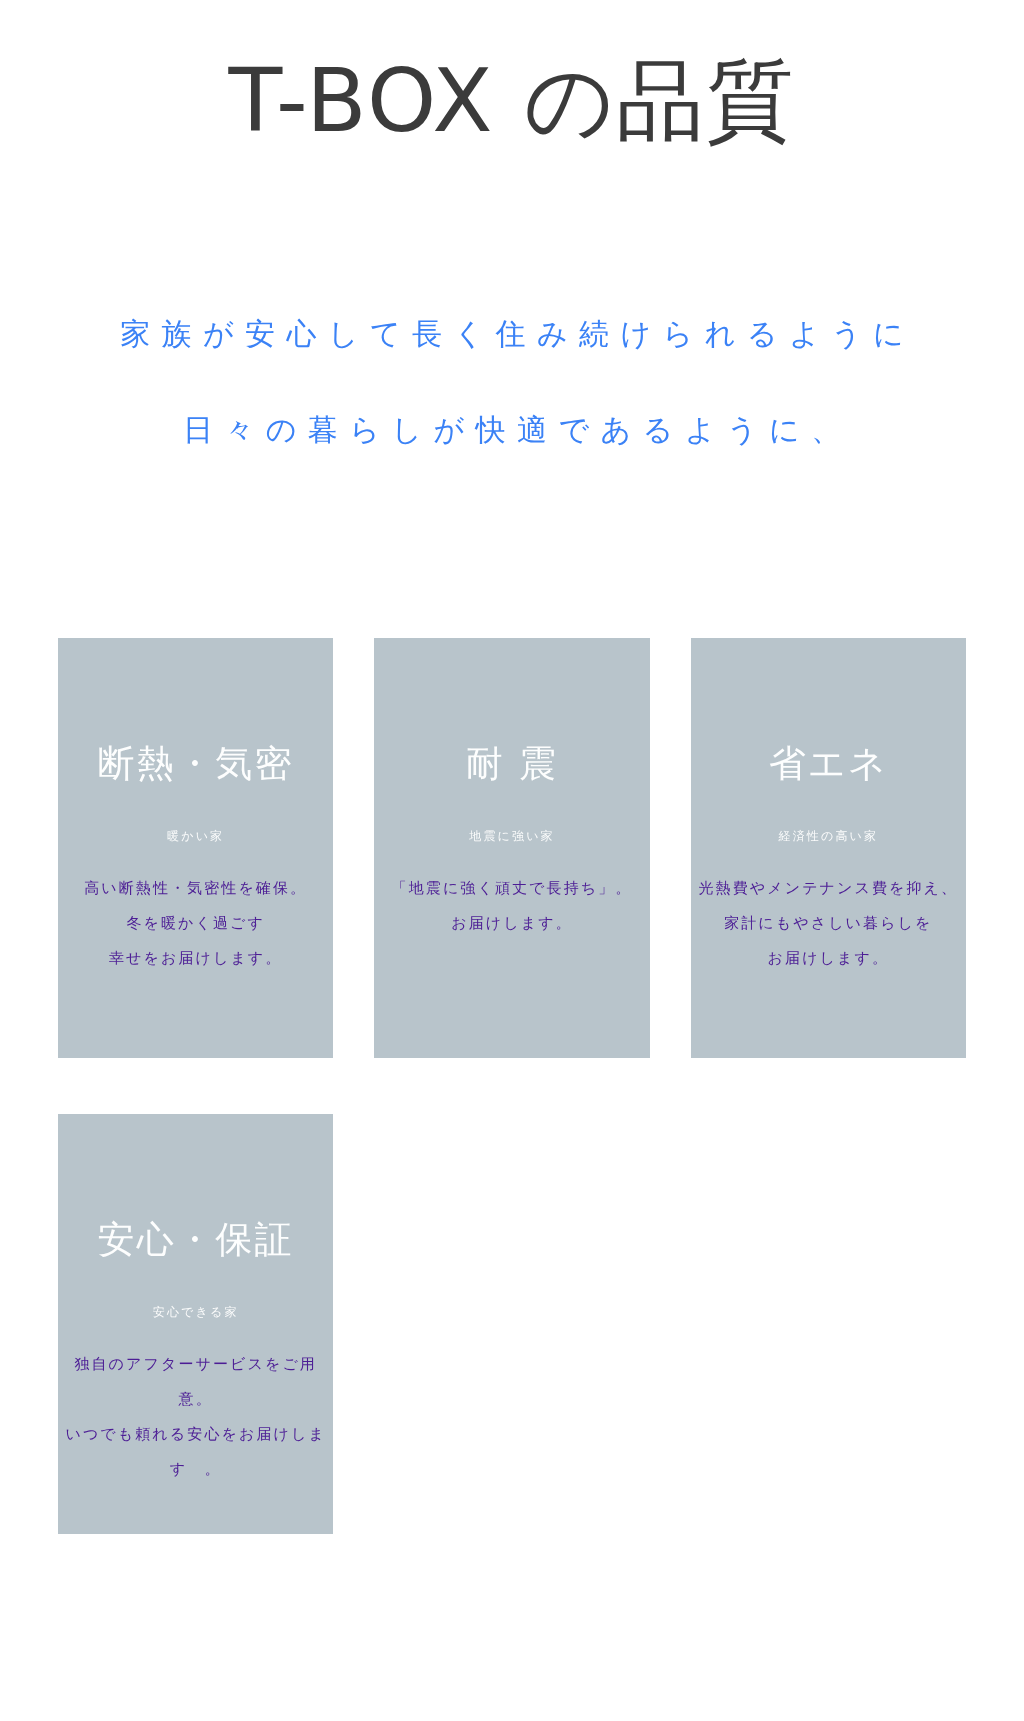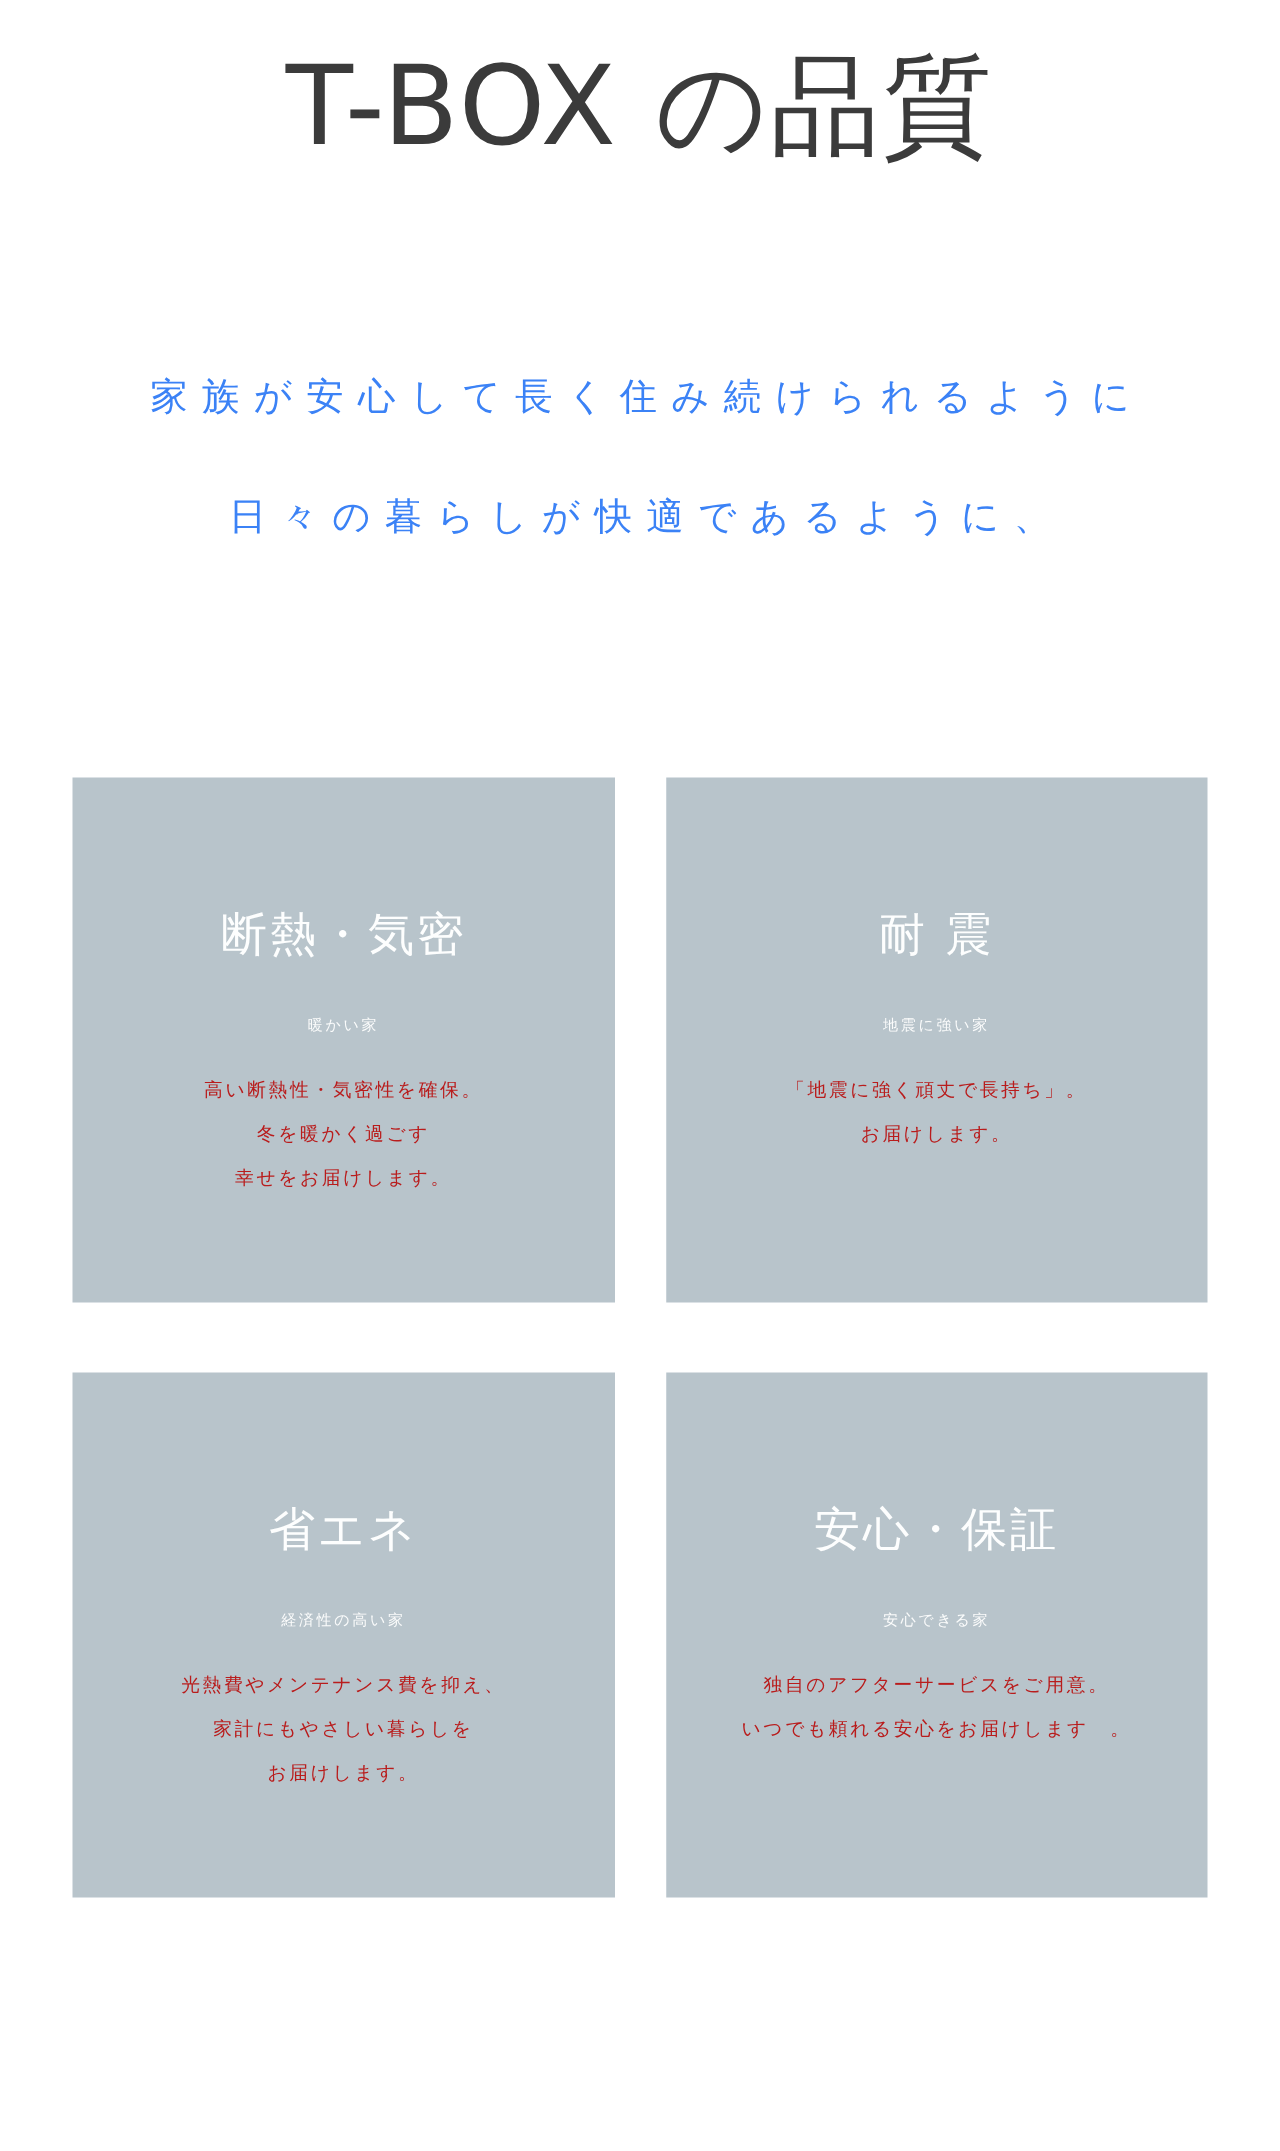--- a/index.html
+++ b/index.html
@@ -10,21 +10,21 @@
   body {
     width: 1024px;
     min-height: 1721px;
     margin: 0 auto;
     font-family: "DejaVu Sans", "Liberation Sans", sans-serif;
     color: #3c3c3c;
     overflow-x: hidden;
   }
   .page-title {
     margin: 0;
-    padding-top: 28px;
+    padding-top: 44px;
     text-align: center;
     font-size: 88px;
     line-height: 1.3;
     font-weight: 500;
     letter-spacing: 0.02em;
     color: #3b3b3b;
     font-family: "DejaVu Sans", "Liberation Sans", sans-serif;
   }
   .intro {
     margin-top: 128px;
@@ -34,21 +34,21 @@
     font-size: 30px;
     line-height: 96px;
     letter-spacing: 0.38em;
     text-indent: 0.38em; 
     color: #3b82f6;
     white-space: nowrap;
   }
   .cards {
     margin: 160px 58px 97px 58px;
     display: grid;
-    grid-template-columns: 1fr 1fr;
+    grid-template-columns: 1fr 1fr 1fr;
     column-gap: 41px;
     row-gap: 56px;
   }
   .card {
     height: 420px;
     background: #b8c4cb;
     text-align: center;
     color: #ffffff;
     overflow: hidden;
   }
@@ -67,21 +67,21 @@
     font-size: 12px;
     line-height: 22px;
     letter-spacing: 0.18em;
     color: #fbfcfc;
   }
   .card-body {
     margin-top: 24px;
     font-size: 15px;
     line-height: 35px;
     letter-spacing: 0.14em;
-    color: #b91c1c;
+    color: #4c1d95;
   }
 </style>
 </head>
 <body>
 
 <main>
 
   <h1 class="page-title">T-BOX の品質</h1>
 
   <section class="intro">

